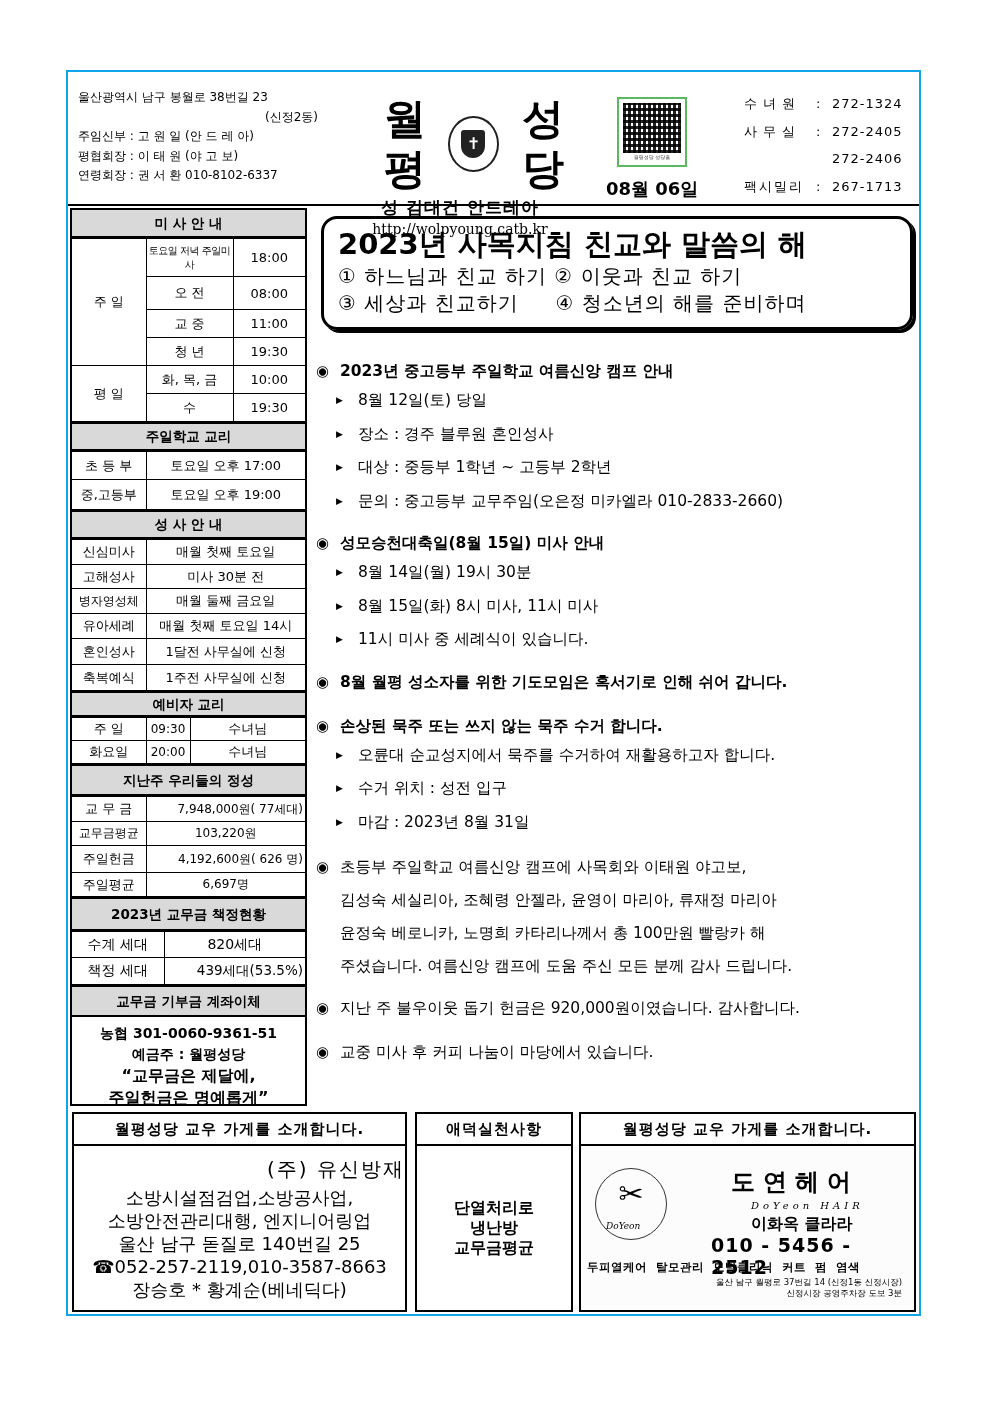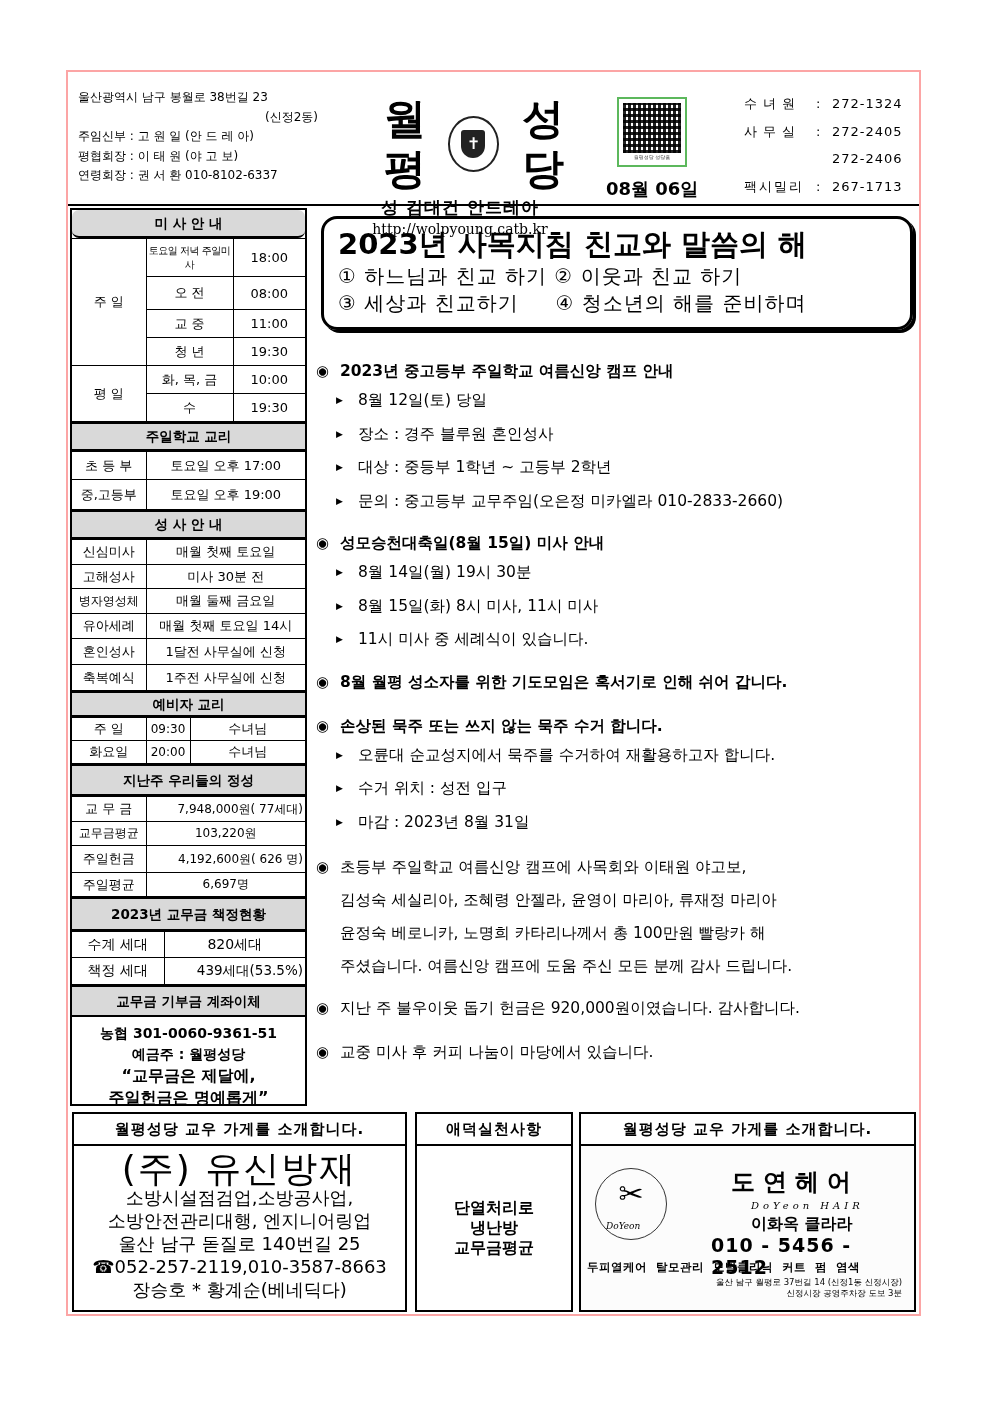--- a/index.html
+++ b/index.html
@@ -1,19 +1,19 @@
 <!DOCTYPE html>
 <html><head>
 <meta charset="utf-8">
 <style>
   * { box-sizing: border-box; margin: 0; padding: 0; }
   html, body { width: 992px; height: 1403px; background: #ffffff; }
   body { position: relative; font-family: "DejaVu Sans", sans-serif; color: #000; overflow: hidden; }
 
-  .page { position: absolute; left: 66px; top: 70px; width: 855px; height: 1246px; border: 2px solid #fca5a5; }
+  .page { position: absolute; left: 66px; top: 70px; width: 855px; height: 1246px; border: 2px solid #0ea5e9; }
 
   
   .header { position: absolute; left: 0; top: 0; width: 851px; height: 134px; border-bottom: 2px solid #000; }
   .hdr-left { position: absolute; left: 10px; top: 16px; font-size: 12px; line-height: 19.5px; width: 240px; }
   .hdr-left .addr2 { text-align: right; padding-right: 0px; }
   .hdr-center { position: absolute; left: 272px; top: 22px; width: 240px; text-align: center; }
   .logo-row { display: flex; align-items: center; justify-content: center; gap: 6px; margin-left: 27px; }
   .logo-text { font-size: 42px; font-weight: bold; letter-spacing: -1px; line-height: 50px; }
   .logo-emblem { width: 56px; height: 56px; border: 2px solid #222; border-radius: 50%; position: relative; display:flex; align-items:center; justify-content:center; }
   .logo-emblem .shield { width: 24px; height: 28px; background: #222; border-radius: 3px 3px 12px 12px; color:#fff; font-size:16px; line-height:28px; text-align:center; }
@@ -28,21 +28,21 @@
   .qr-box .qr-cap { font-size: 5px; text-align:center; color:#444; margin-top:1px; }
   .hdr-date { position: absolute; left: 538px; top: 105px; font-size: 18px; font-weight: bold; }
   .hdr-right { position: absolute; left: 676px; top: 18px; font-size: 13px; line-height: 27.5px; letter-spacing: 1px; }
   .hdr-right .row { display: flex; }
   .hdr-right .lbl { width: 72px; letter-spacing: 6px; }
   .hdr-right .sep { width: 16px; }
 
   
   .sidebar { position: absolute; left: 2px; top: 136px; width: 237px; height: 898px; border: 2px solid #000; }
   .sb-head { background: #d9d9d9; text-align: center; font-weight: bold; font-size: 13.5px; border-bottom: 2px solid #000; border-top: 2px solid #000; }
-  .sb-head.first { border-top: none; border-radius: 7px; }
+  .sb-head.first { border-top: none; }
   table.sb { width: 100%; border-collapse: collapse; font-size: 13px; }
   table.sb td { border: 1px solid #000; text-align: center; vertical-align: middle; padding: 0 2px; }
   table.sb tr td:first-child { border-left: none; }
   table.sb tr td:last-child { border-right: none; }
   .small { font-size: 10px; letter-spacing: -0.5px; }
   .sb-note { text-align: center; font-weight: bold; font-size: 14px; line-height: 21px; padding-top: 6px; }
   .sb-note .quote { font-size: 16px; line-height: 22px; }
 
   
   .main { position: absolute; left: 248px; top: 136px; width: 600px; height: 898px; }
@@ -61,21 +61,21 @@
   .para .line { padding-left: 24px; }
   .para .line.first { padding-left: 0; display:flex; }
 
   
   .foot { position: absolute; top: 1040px; height: 200px; border: 2px solid #000; }
   .foot-head { text-align: center; font-weight: bold; font-size: 15px; line-height: 30px; border-bottom: 2px solid #000; letter-spacing: 1px; }
   .foot1 { left: 4px; width: 335px; }
   .foot2 { left: 347px; width: 158px; }
   .foot3 { left: 511px; width: 337px; }
   .shop1 { text-align: center; font-size: 18px; line-height: 23px; padding-top: 6px; }
-  .shop1 .name { font-size: 36px; line-height: 34px; letter-spacing: 2px; }
+  .shop1 .name { font-size: 20px; line-height: 34px; letter-spacing: 2px; text-align: right; }
   .virtue { display: flex; align-items: center; justify-content: center; height: 164px; text-align: center; font-weight: bold; font-size: 16px; line-height: 20px; }
   .shop2 { position: relative; height: 164px; background: #fcfcfc; }
   .hair-logo { position: absolute; left: 14px; top: 22px; width: 72px; height: 72px; border: 1px solid #333; border-radius: 50%; text-align:center; }
   .hair-logo .sc { font-size: 30px; line-height: 50px; }
   .hair-logo .cap { font-family: "DejaVu Serif", serif; font-style: italic; font-size: 9px; position:absolute; left:10px; top:52px; }
   .shop2 .title { position: absolute; left: 150px; top: 20px; font-size: 24px; font-weight: bold; letter-spacing: 8px; }
   .shop2 .sub-en { position: absolute; left: 170px; top: 54px; font-family: "DejaVu Serif", serif; font-style: italic; font-size: 10px; letter-spacing: 4px; }
   .shop2 .owner { position: absolute; left: 170px; top: 68px; font-size: 16px; font-weight: bold; }
   .shop2 .phone { position: absolute; left: 130px; top: 88px; font-size: 19px; font-weight: bold; letter-spacing: 1px; }
   .shop2 .svc { position: absolute; left: 6px; top: 114px; font-size: 11.5px; font-weight: bold; letter-spacing: 0.5px; }

